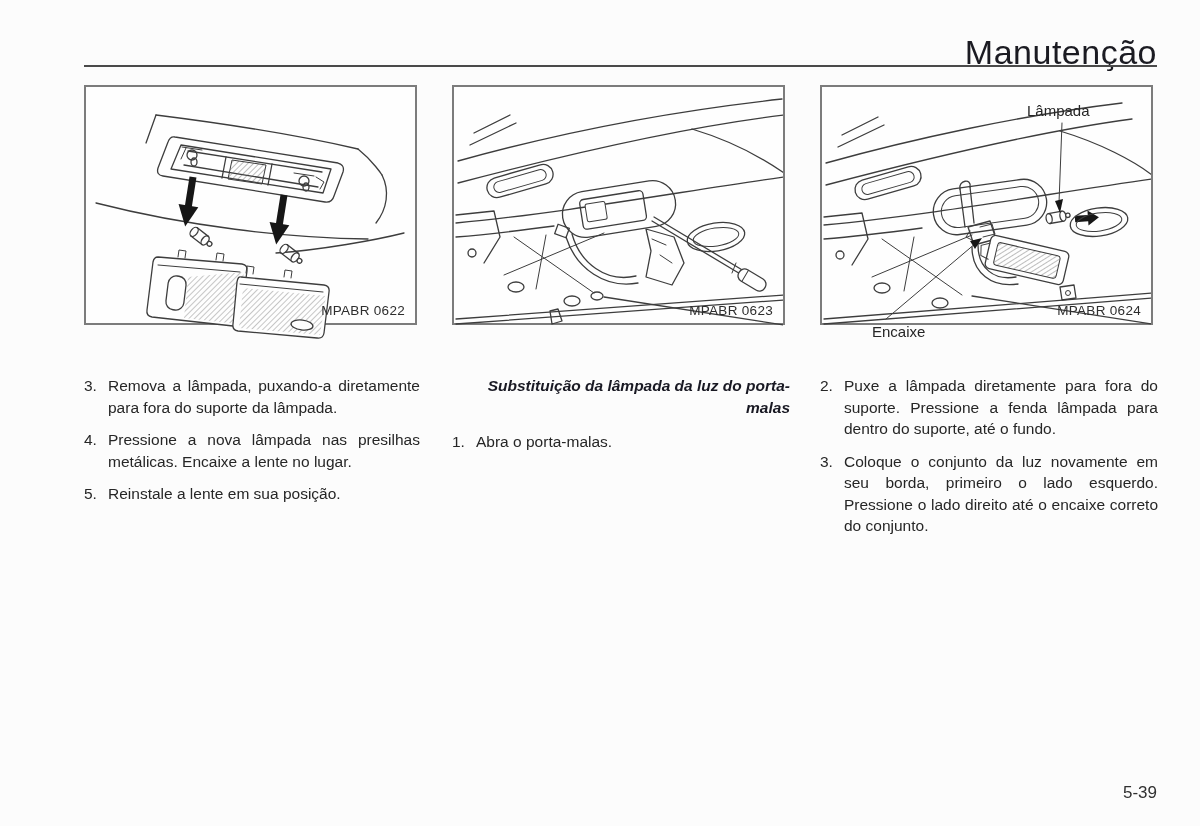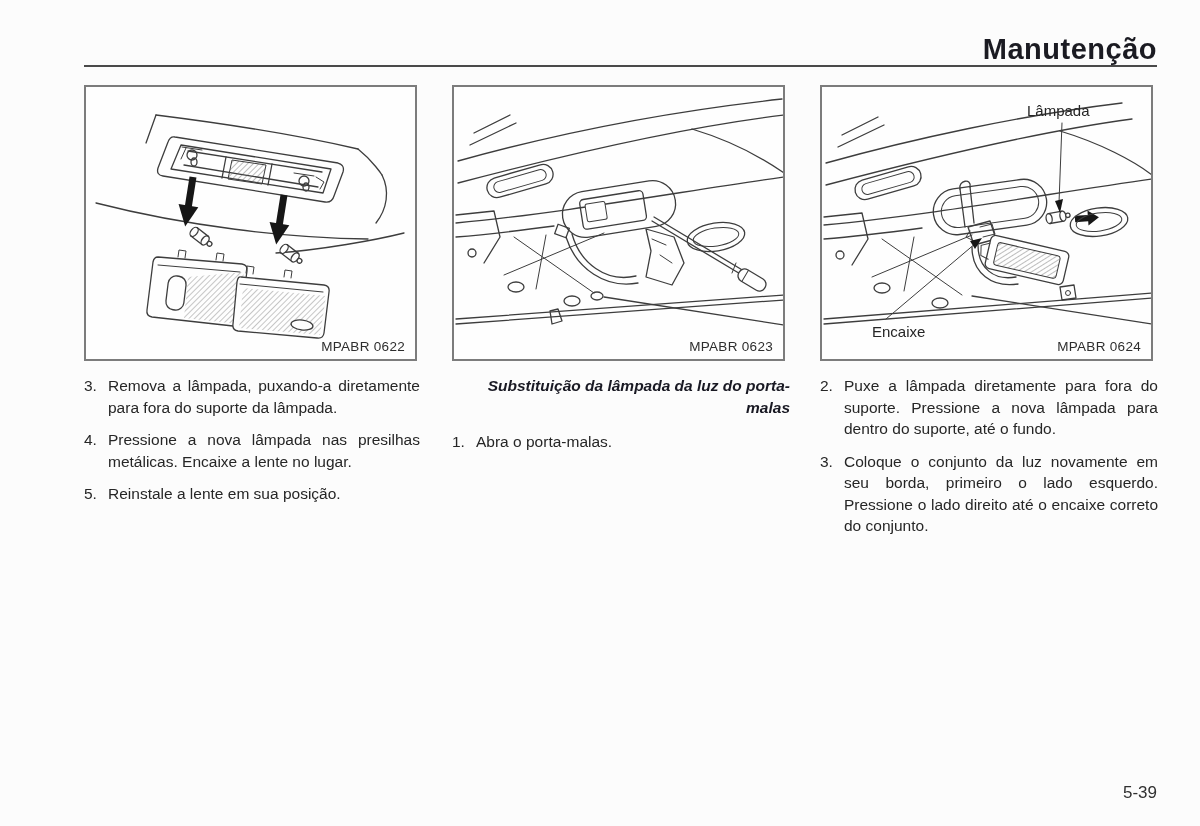--- a/index.html
+++ b/index.html
@@ -5,30 +5,30 @@
   html,body{margin:0;padding:0;}
   body{
     width:1200px;height:826px;position:relative;
     background:#fcfcfc;
     font-family:"Liberation Sans","DejaVu Sans",sans-serif;
     color:#262626;overflow:hidden;
   }
   
   .page-title{
     position:absolute;top:33px;left:84px;width:1073px;
-    text-align:right;font-size:29px;font-weight:bold;
+    text-align:right;font-size:34px;font-weight:normal;
     color:#1b1b22;letter-spacing:.5px;
   }
   .header-rule{
     position:absolute;top:65px;left:84px;width:1073px;height:0;
     border-top:2px solid #4a4a4a;
   }
   
   .panel{
-    position:absolute;top:85px;width:333px;height:276px;
+    position:absolute;top:85px;width:333px;height:240px;
     border:2px solid #7c7c7c;background:#fefefe;box-sizing:border-box;
   }
   .panel svg{position:absolute;left:0;top:0;}
   .p1{left:84px;text-align:center;} .p2{left:452px;} .p3{left:820px;}
   .fig-caption{
     position:absolute;right:10px;bottom:5px;
     font-size:13.5px;color:#2e2e2e;letter-spacing:.3px;
   }
   .fig-label{
     position:absolute;font-size:15px;color:#262626;
@@ -298,21 +298,21 @@
   <div class="col-heading">Substituição da lâmpada da luz do porta-malas</div>
   <div class="item">
     <span class="num">1.</span>
     <span class="txt">Abra o porta-malas.</span>
   </div>
 </div>
 
 <div class="col c3">
   <div class="item">
     <span class="num">2.</span>
-    <span class="txt">Puxe a lâmpada diretamente para fora do suporte. Pressione a nova lâmpada para dentro do suporte, até o fundo.</span>
+    <span class="txt">Puxe a lâmpada diretamente para fora do suporte. Pressione a fenda lâmpada para dentro do suporte, até o fundo.</span>
   </div>
   <div class="item">
     <span class="num">3.</span>
     <span class="txt">Coloque o conjunto da luz novamente em seu borda, primeiro o lado esquerdo. Pressione o lado direito até o encaixe correto do conjunto.</span>
   </div>
 </div>
 
 <div class="page-number">5-39</div>
 
 </body></html>

